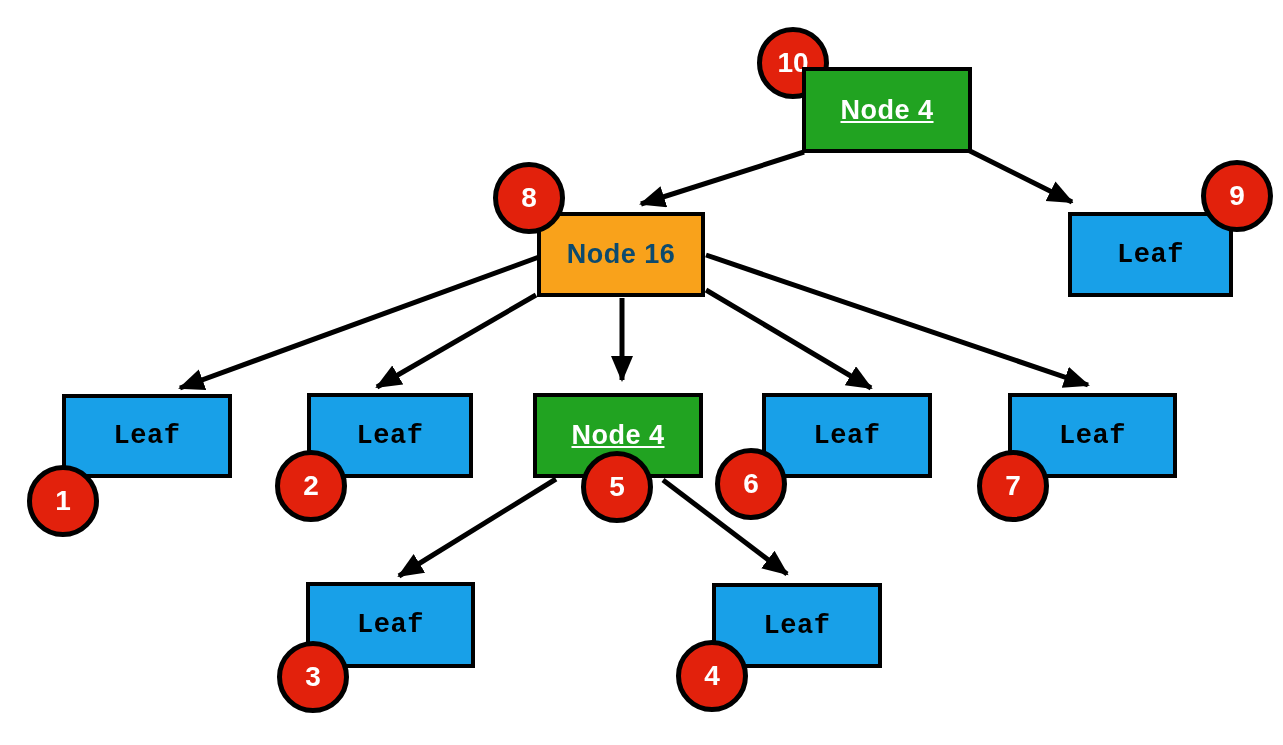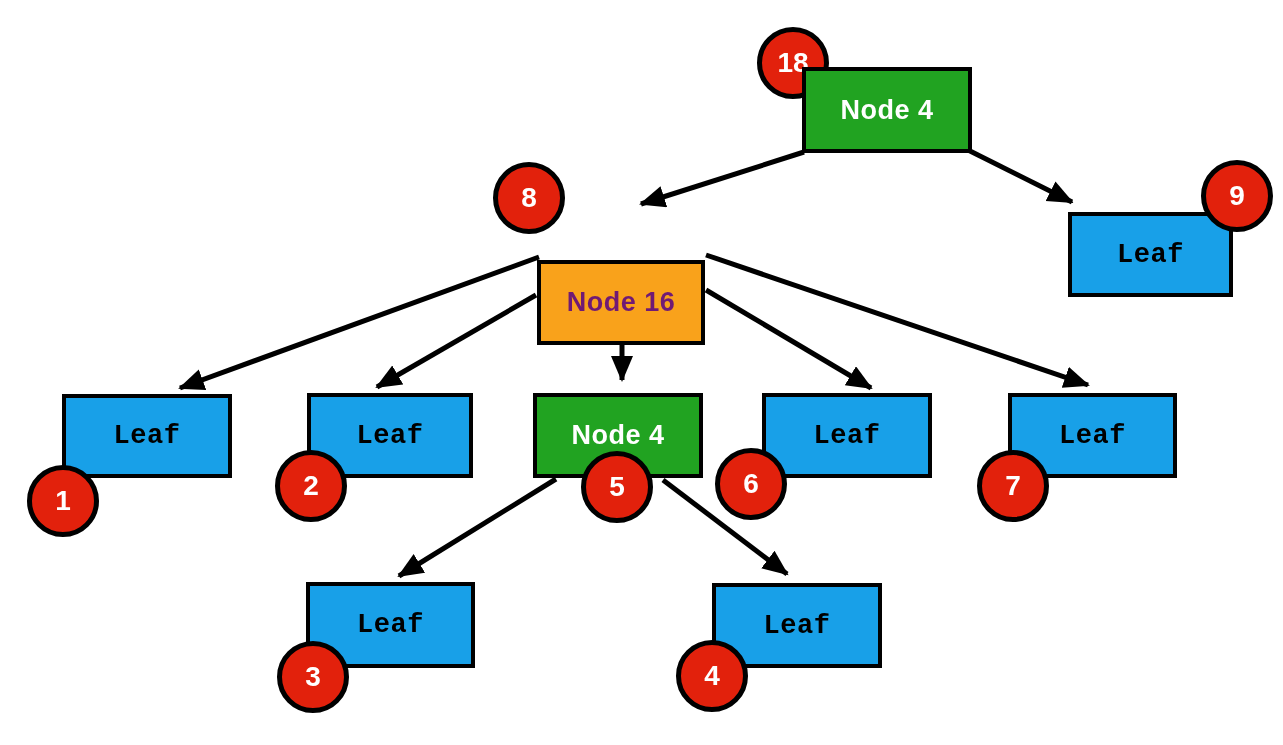--- a/index.html
+++ b/index.html
@@ -12,22 +12,22 @@
     position:relative;width:1283px;height:745px;background:var(--background);
     overflow:hidden;
   }
   #edges{position:absolute;left:0;top:0;z-index:0;}
   .node{
     position:absolute;box-sizing:border-box;z-index:2;
     border:4px solid var(--node_border);
     display:flex;align-items:center;justify-content:center;
     font-weight:bold;font-size:27px;letter-spacing:.5px;
   }
-  .node.green{background:var(--green);color:#fff;}
-  .node.orange{background:var(--orange);color:#701a75;margin-top:48px;}
+  .node.green{background:var(--green);color:#fff;text-decoration:underline;}
+  .node.orange{background:var(--orange);color:#0c4a6e;}
   .node.blue{background:var(--blue);color:#000;font-family:Liberation Mono, monospace;}
   .badge{
     position:absolute;box-sizing:border-box;z-index:3;
     width:72px;height:72px;border-radius:50%;
     border:5px solid #000;background:var(--red);color:#fff;
     display:flex;align-items:center;justify-content:center;
     font-weight:bold;font-size:28px;
   }
   .badge.behind{z-index:1;}
 </style>
@@ -77,21 +77,21 @@
   <div class="node blue" style="left:1008px;top:393px;width:169px;height:85px;">
     <span>Leaf</span>
   </div>
   <div class="node blue" style="left:306px;top:582px;width:169px;height:86px;">
     <span>Leaf</span>
   </div>
   <div class="node blue" style="left:712px;top:583px;width:170px;height:85px;">
     <span>Leaf</span>
   </div>
 
-  <div class="badge behind" style="left:757px;top:27px;">18</div>
+  <div class="badge behind" style="left:757px;top:27px;">10</div>
   <div class="badge" style="left:493px;top:162px;">8</div>
   <div class="badge" style="left:1201px;top:160px;">9</div>
   <div class="badge" style="left:27px;top:465px;">1</div>
   <div class="badge" style="left:275px;top:450px;">2</div>
   <div class="badge" style="left:581px;top:451px;">5</div>
   <div class="badge" style="left:715px;top:448px;">6</div>
   <div class="badge" style="left:977px;top:450px;">7</div>
   <div class="badge" style="left:277px;top:641px;">3</div>
   <div class="badge" style="left:676px;top:640px;">4</div>
 

